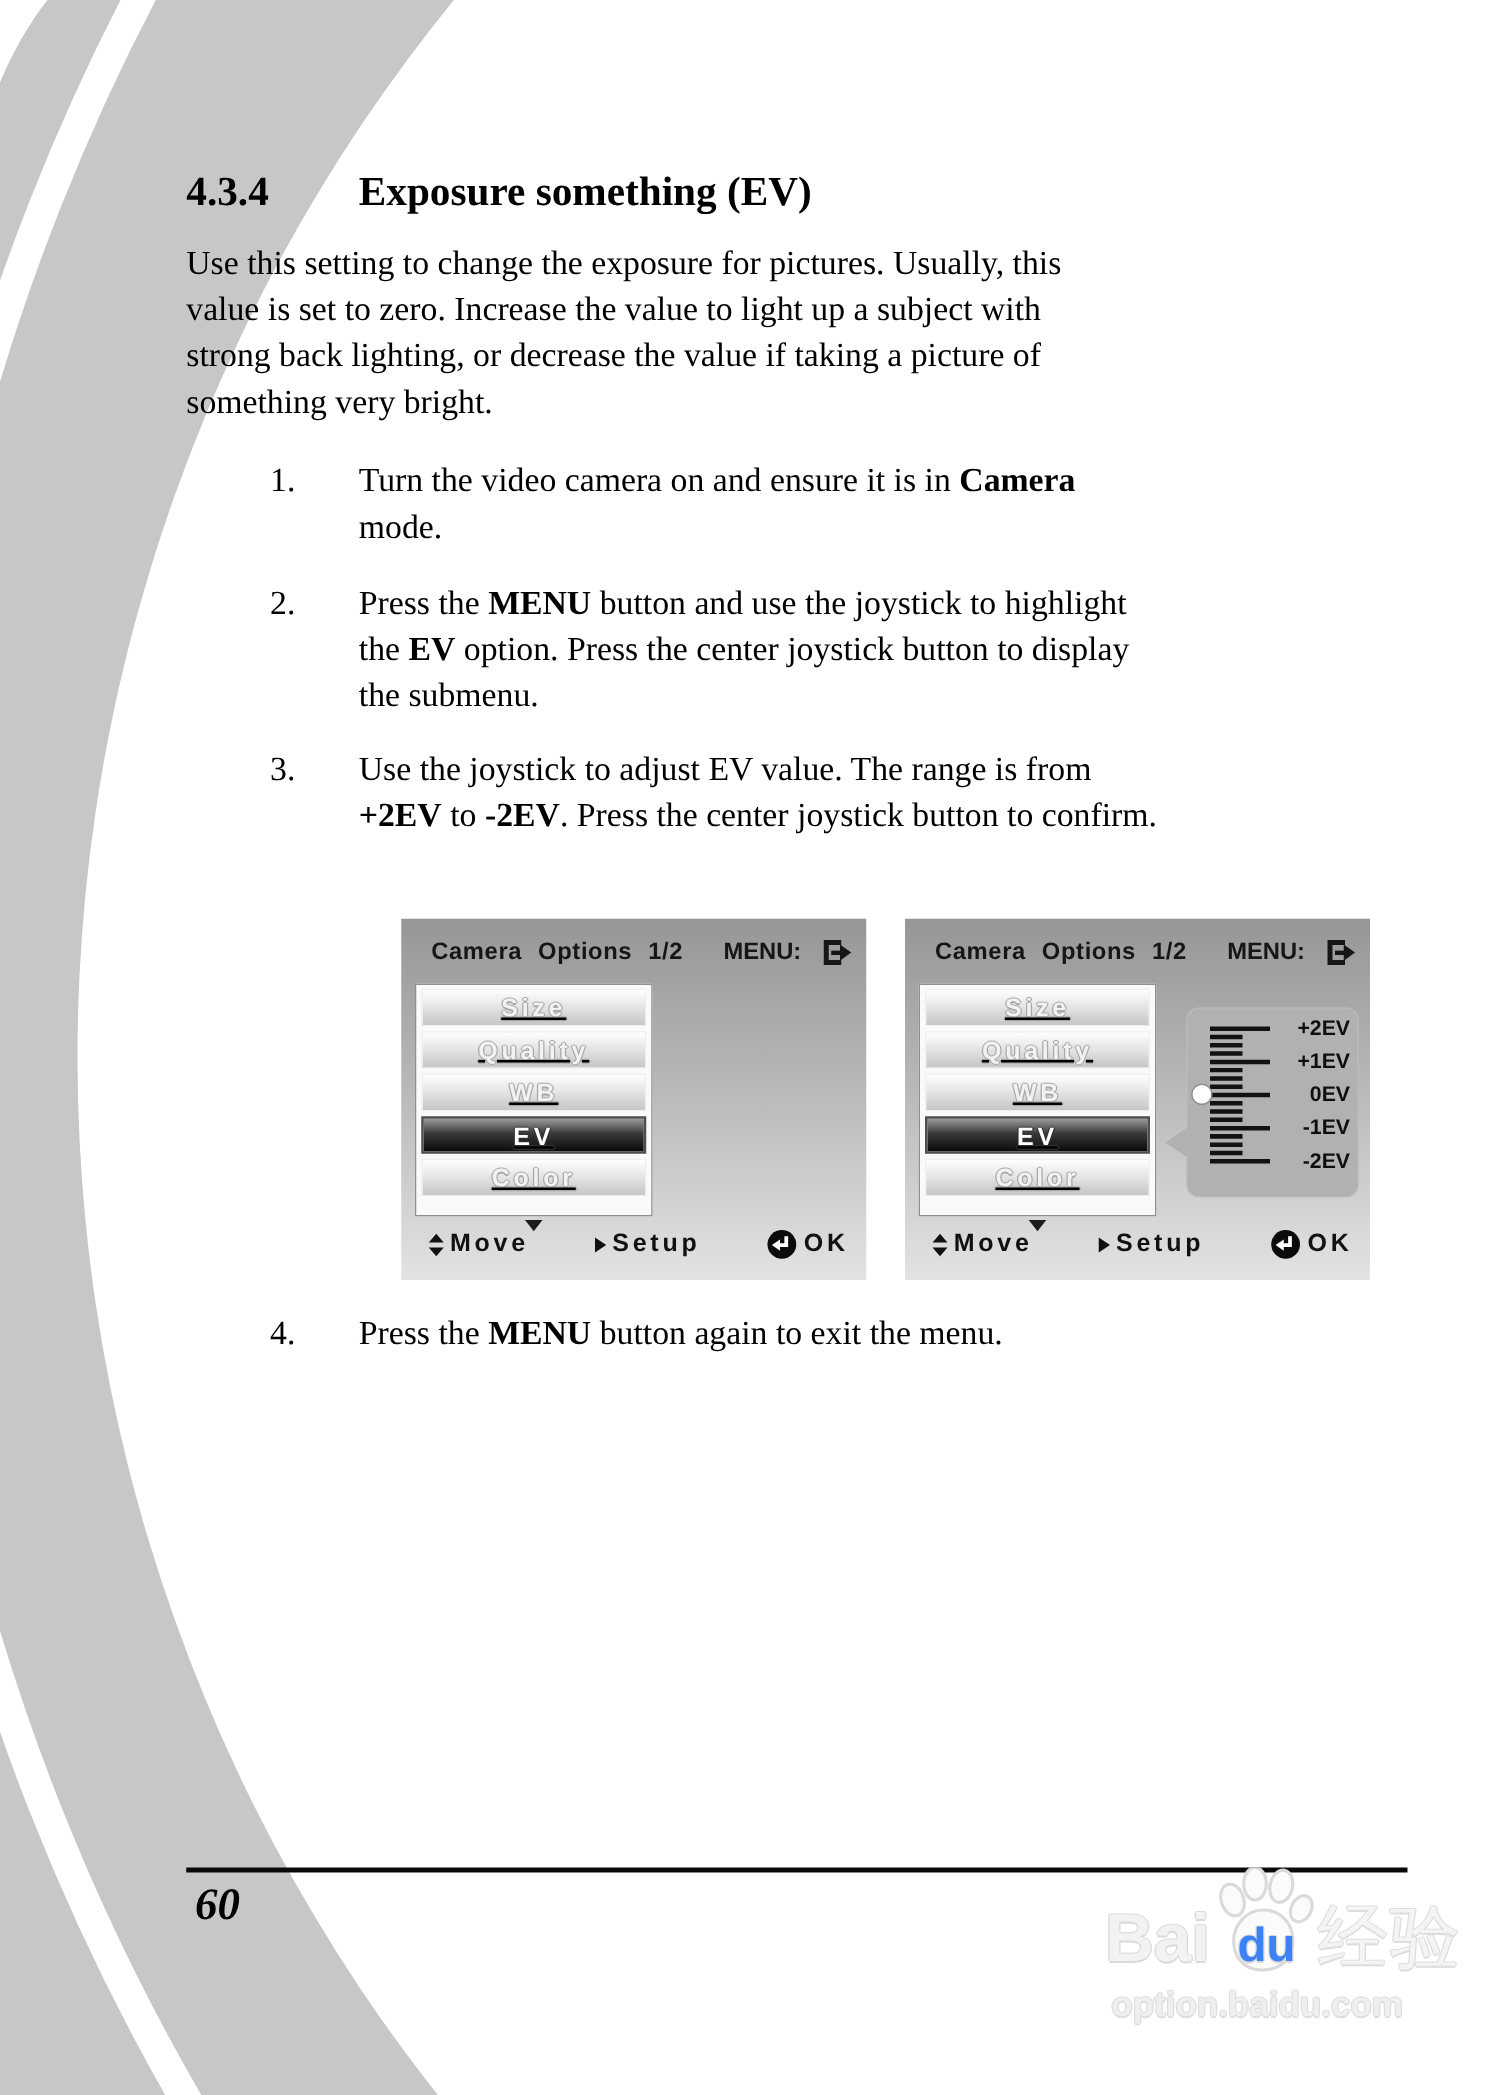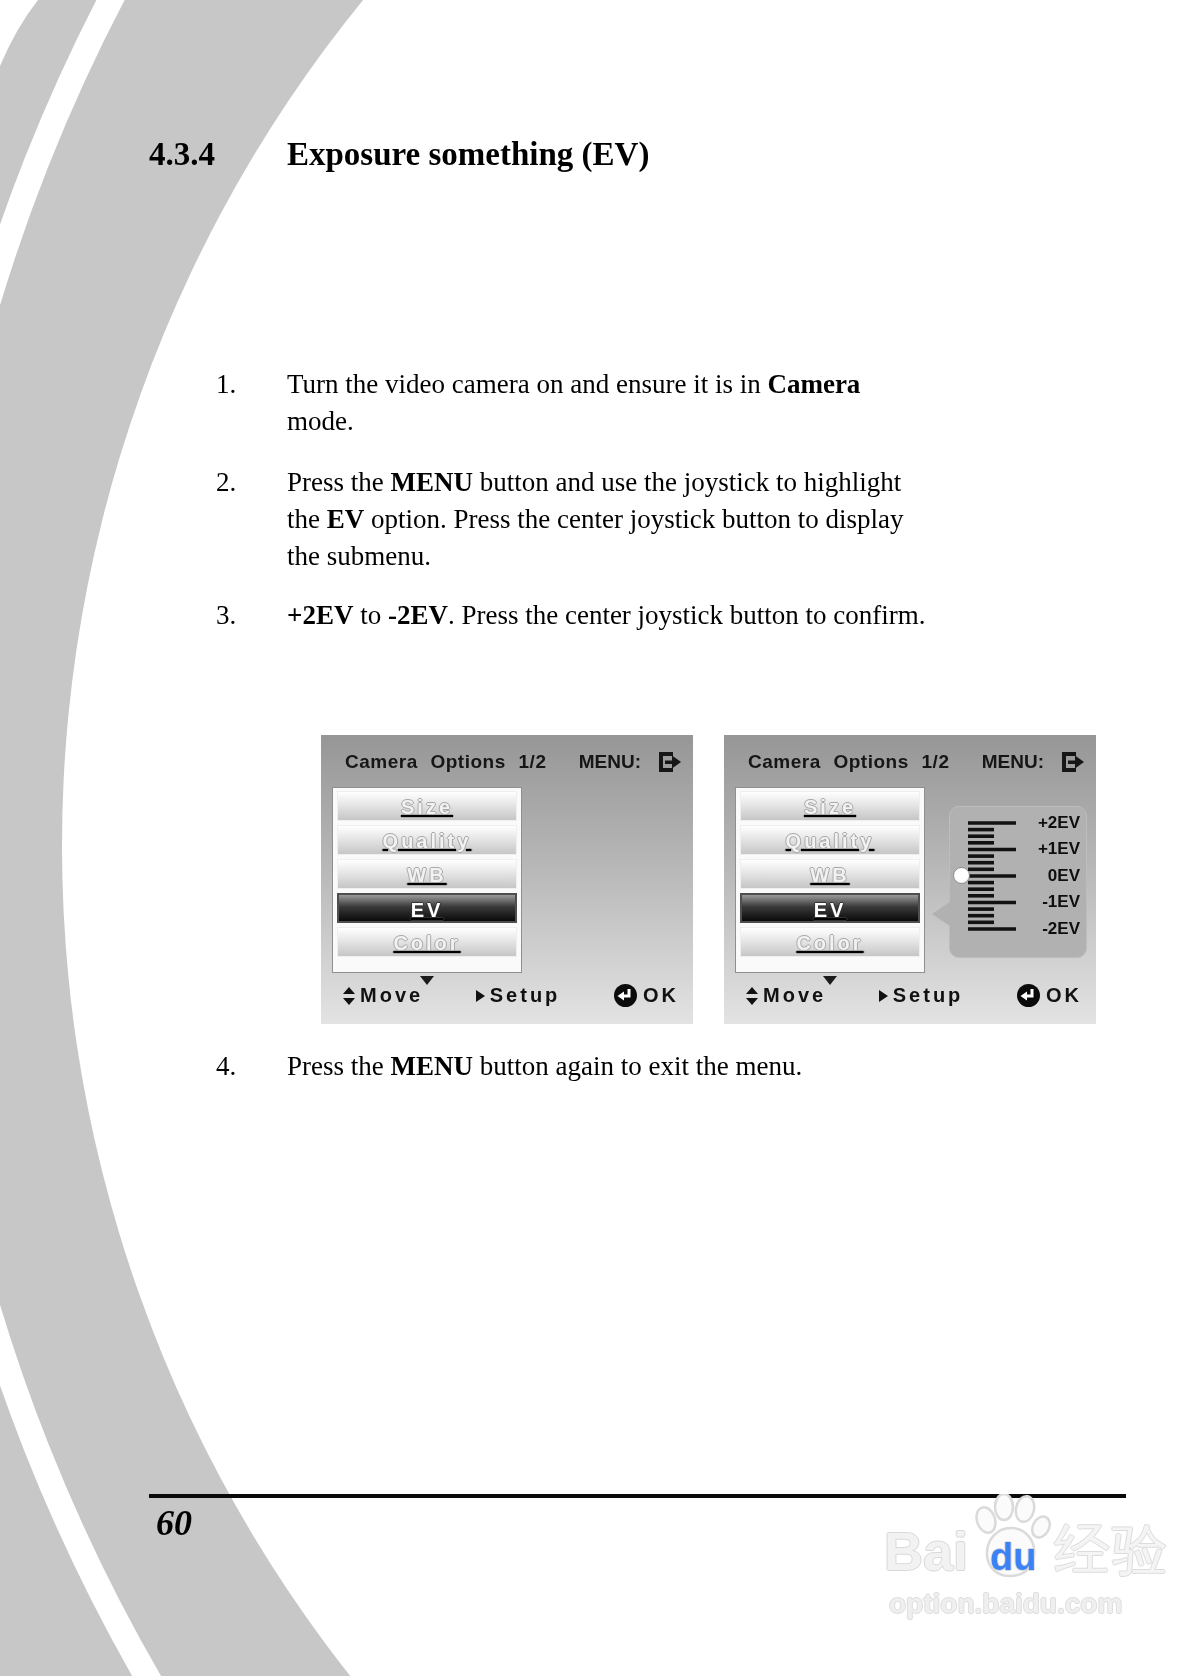--- a/index.html
+++ b/index.html
@@ -101,35 +101,40 @@
   <path d="M 38 0 Q 16 28 0 66 L 0 0 Z" fill="#ffffff"></path>
 </svg>
 
 <div class="content">
 
   <div class="heading">
     <span class="num">4.3.4</span>
     <span class="ttl">Exposure something (EV)</span>
   </div>
 
+  <div class="intro">Use this setting to change the exposure for pictures. Usually, this
+value is set to zero. Increase the value to light up a subject with
+strong back lighting, or decrease the value if taking a picture of
+something very bright.</div>
 
   <div class="step s1">
     <span class="n">1.</span>
     <span class="t"><span>Turn the video camera on and ensure it is in </span><b>Camera</b><span>
 mode.</span></span>
   </div>
   <div class="step s2">
     <span class="n">2.</span>
     <span class="t"><span>Press the </span><b>MENU</b><span> button and use the joystick to highlight
 the </span><b>EV</b><span> option. Press the center joystick button to display
 the submenu.</span></span>
   </div>
   <div class="step s3">
     <span class="n">3.</span>
-    <span class="t"><b>+2EV</b><span> to </span><b>-2EV</b><span>. Press the center joystick button to confirm.</span></span>
+    <span class="t"><span>Use the joystick to adjust EV value. The range is from
+</span><b>+2EV</b><span> to </span><b>-2EV</b><span>. Press the center joystick button to confirm.</span></span>
   </div>
   <div class="step s4">
     <span class="n">4.</span>
     <span class="t"><span>Press the </span><b>MENU</b><span> button again to exit the menu.</span></span>
   </div>
 
   <div class="shot shotA">
     <div class="shot-header">
       <span class="shot-title">Camera Options 1/2</span>
       <span class="menu-hint">

